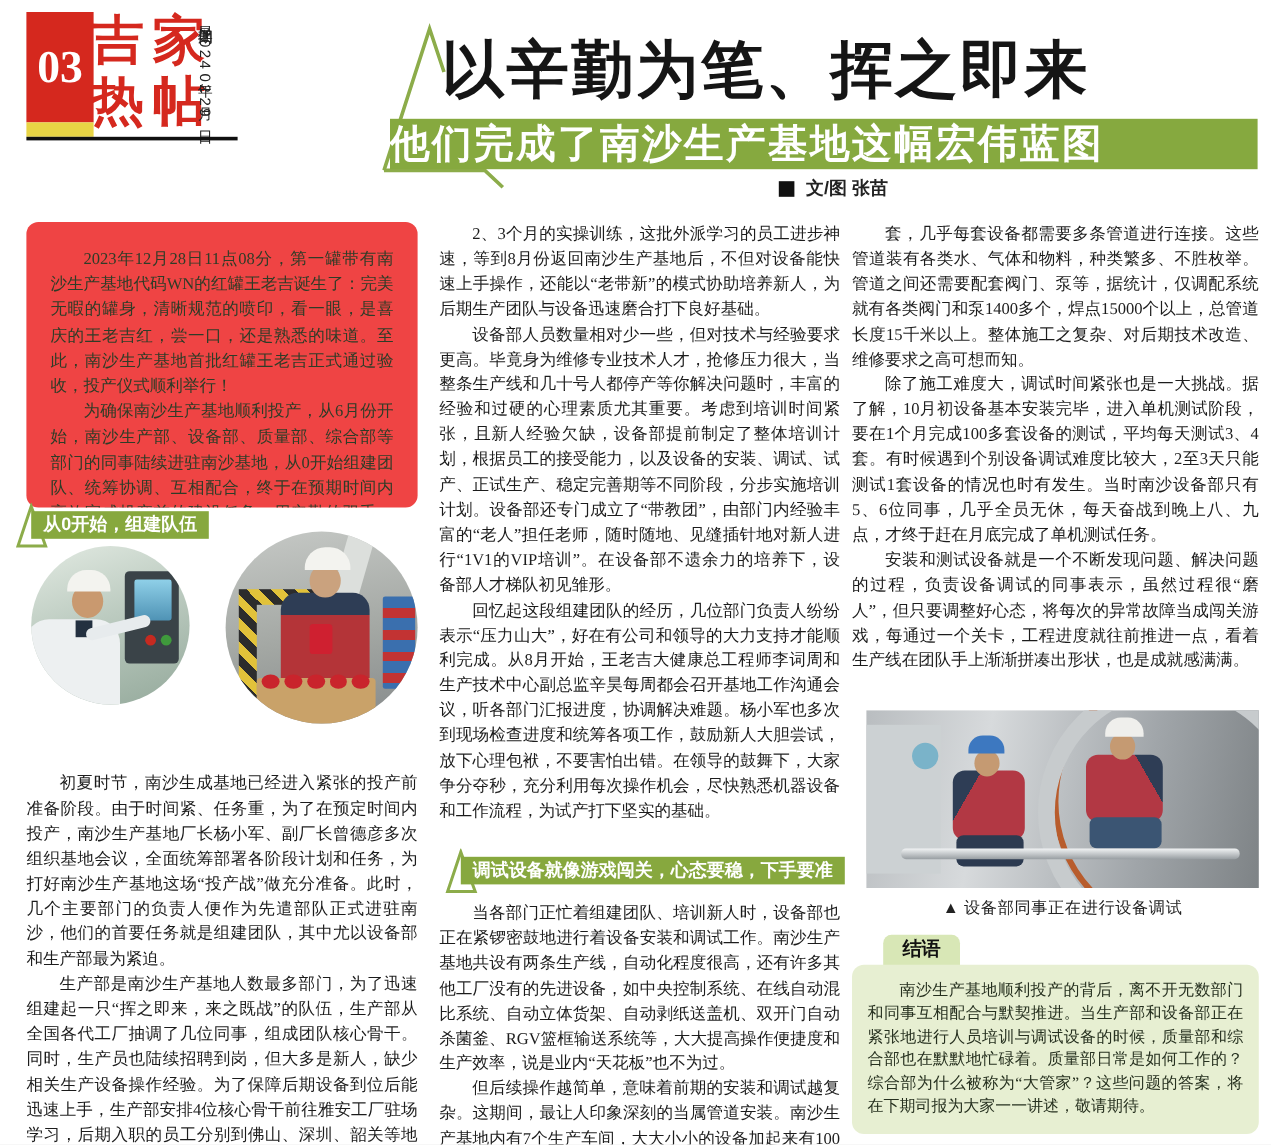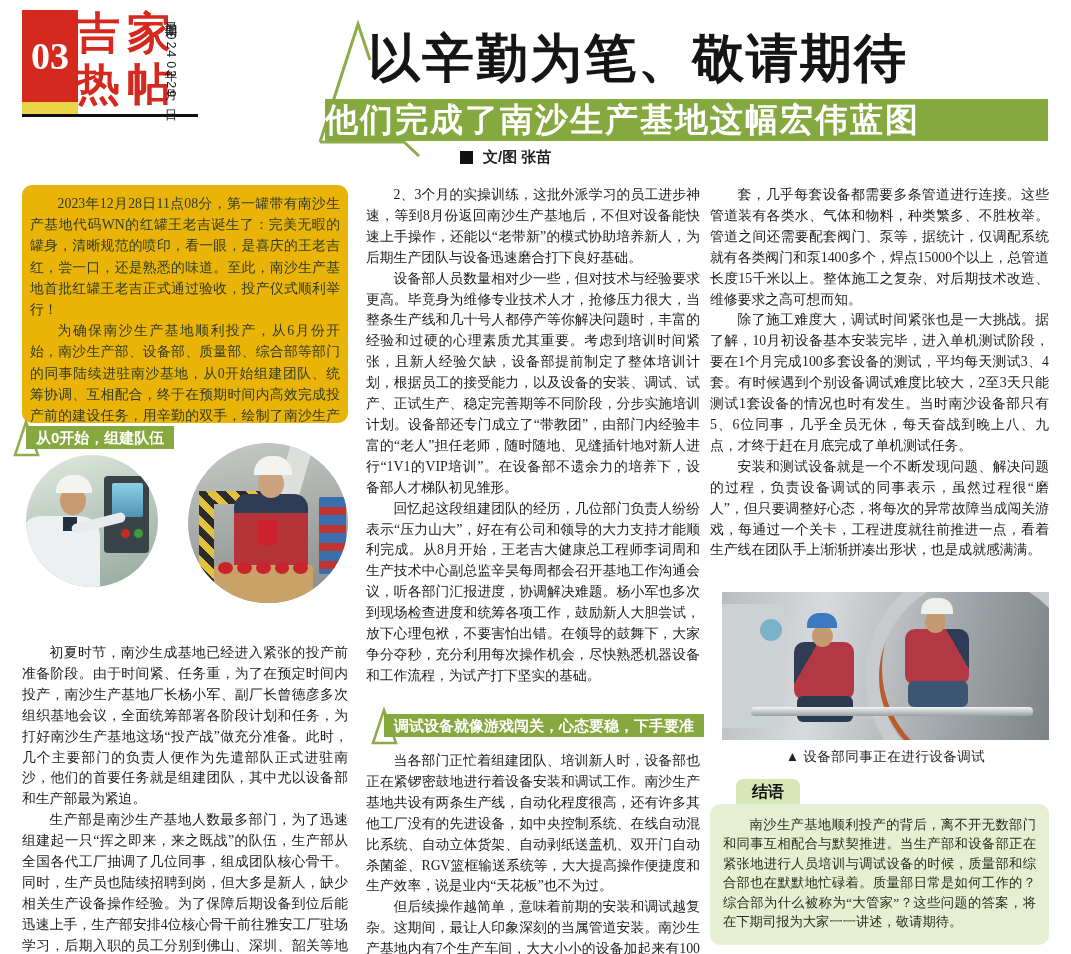--- a/index.html
+++ b/index.html
@@ -19,34 +19,34 @@
   .header-rule{left:22px;top:114px;width:176px;height:3px;background:#101010;}
 
   
   .tri-deco{left:318px;top:14px;}
   .headline{left:368px;top:24px;font-size:52px;font-weight:900;color:#151515;
     letter-spacing:2px;font-family:"Liberation Sans",sans-serif;white-space:nowrap;z-index:2;}
   .subhead-bar{left:325px;top:99px;width:723px;height:42px;background:#86a93f;z-index:2;
     display:flex;align-items:center;}
   .subhead-bar span{color:#ffffff;font-size:33px;font-weight:800;letter-spacing:2px;
     font-family:"Liberation Sans",sans-serif;white-space:nowrap;}
-  .byline{left:460px;top:148px;width:280px;display:flex;align-items:center;justify-content:flex-start;gap:10px;}
+  .byline{left:460px;top:148px;width:280px;display:flex;align-items:center;justify-content:flex-end;gap:10px;}
   .byline .sq{width:13px;height:13px;background:#111;}
   .byline span{font-size:15px;font-weight:bold;color:#222;font-family:"Liberation Sans",sans-serif;}
 
   
   .col{position:absolute;top:185px;height:769px;text-align:justify;color:#1c1c1c;
     font-size:13.8px;line-height:20.9px;}
   .col p{margin:0;text-indent:2em;}
   .col1{left:22px;width:326px;}
   .col2{left:366px;width:334px;}
   .col3{left:710px;width:339px;}
 
-  .intro-box{left:0;top:0;width:326px;height:238px;background:#eab308;border-radius:10px;
-    padding:8px;box-sizing:border-box;color:#2e3c27;font-size:13.8px;line-height:21.2px;overflow:hidden;}
+  .intro-box{left:0;top:0;width:326px;height:238px;background:#ef4444;border-radius:10px;
+    padding:20px;box-sizing:border-box;color:#2e3c27;font-size:13.8px;line-height:21.2px;overflow:hidden;}
 
   .banner{background:#87a83e;color:#fff;font-weight:800;font-size:15px;
     font-family:"Liberation Sans",sans-serif;padding:3px 10px;white-space:nowrap;z-index:2;}
   .tri-small{position:absolute;left:-14px;top:-9px;z-index:1;}
 
   .photo-circle{border-radius:50%;overflow:hidden;}
   .pc1{left:4px;top:270px;width:132px;height:132px;
     background:linear-gradient(160deg,#e2eae2 0%,#bccbc0 45%,#94a99b 100%);}
   .pc2{left:166px;top:258px;width:160px;height:160px;
     background:linear-gradient(170deg,#c6c9c6 0%,#a3a7a3 55%,#85898a 100%);}
@@ -133,21 +133,21 @@
   <div class="abs date-block">
     <span>星期四</span>
     <span>2024年02月29日</span>
   </div>
   <div class="abs header-rule"></div>
 
   <svg class="abs tri-deco" width="120" height="152">
     <polyline points="2,128 40,10 52,46" fill="none" stroke="#8cac4a" stroke-width="3"></polyline>
     <polyline points="2,128 86,128 101,142" fill="none" stroke="#8cac4a" stroke-width="3"></polyline>
   </svg>
-  <div class="abs headline">以辛勤为笔、敬请期待</div>
+  <div class="abs headline">以辛勤为笔、挥之即来</div>
   <div class="abs subhead-bar">
     <span>他们完成了南沙生产基地这幅宏伟蓝图</span>
   </div>
   <div class="abs byline">
     <div class="sq"></div>
     <span>文/图 张苗</span>
   </div>
 
   <div class="col col1">
     <div class="abs intro-box">

